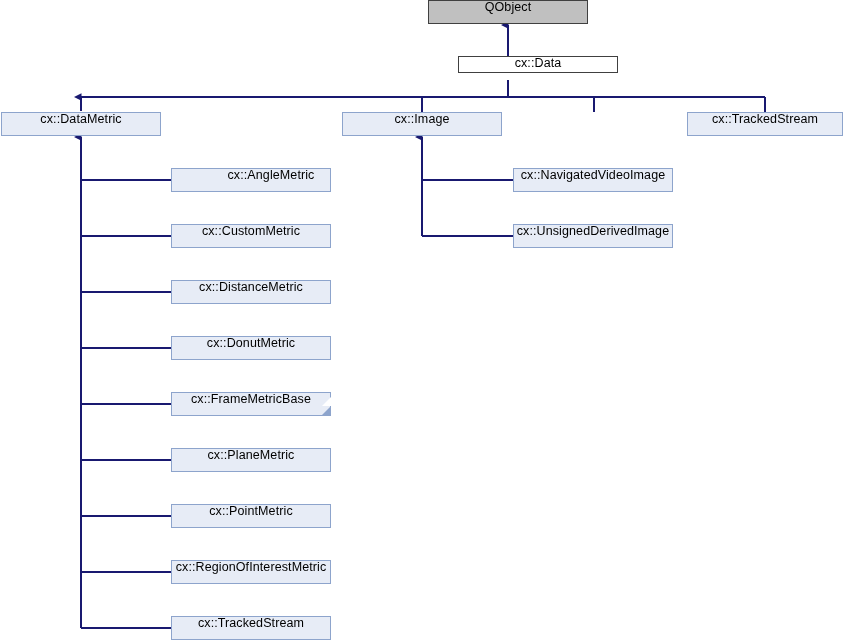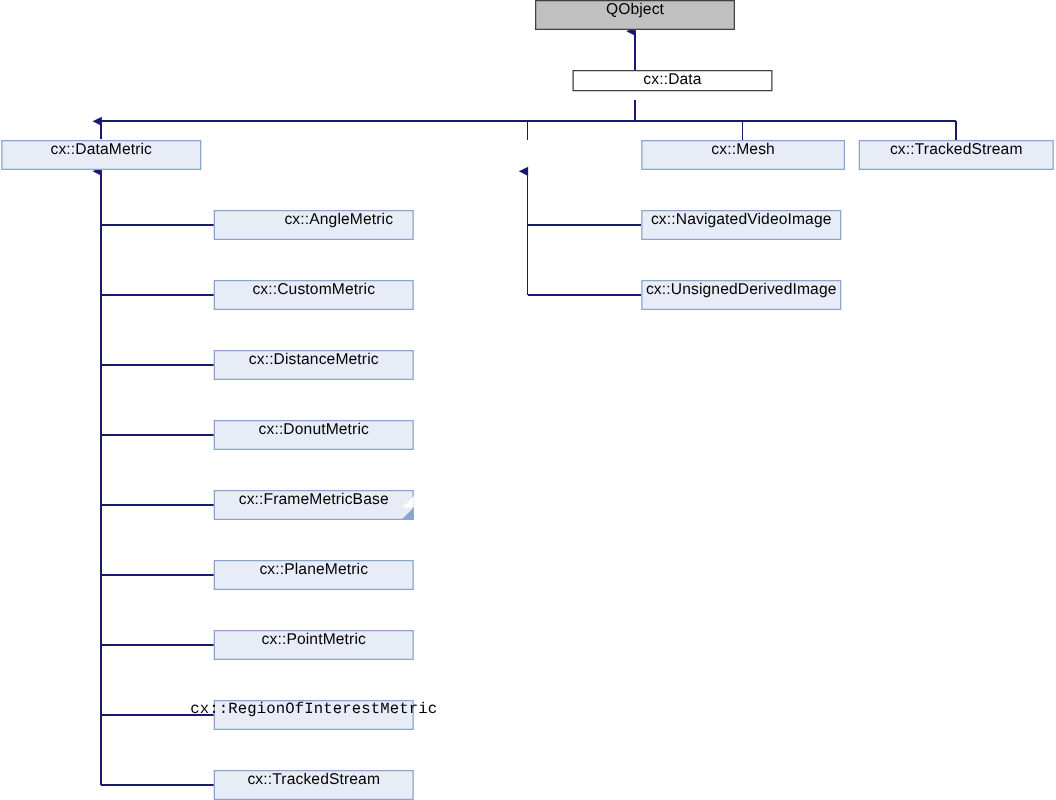--- a/index.html
+++ b/index.html
@@ -118,24 +118,24 @@
   </div>
 
   <div class="node base" style="left:428px; top:56px; width:160px; height:17px;margin-left:30px;">
     <span class="label">cx::Data</span>
   </div>
 
   <div class="node derived" style="left:1px; top:112px; width:160px; height:24px;">
     <span class="label">cx::DataMetric</span>
   </div>
 
+  <div class="node derived" style="left:342px; top:112px; width:160px; height:24px;">
+    <span class="label">cx::Image</span>
+  </div>
 
-  <div class="node derived" style="left:513px; top:112px; width:163px; height:24px;">
-    <span class="label">cx::Mesh</span>
-  </div>
 
   <div class="node derived" style="left:687px; top:112px; width:156px; height:24px;">
     <span class="label">cx::TrackedStream</span>
   </div>
 
   <div class="node derived" style="left:171px; top:168px; width:160px; height:24px;padding-left:40px;">
     <span class="label">cx::AngleMetric</span>
   </div>
 
   <div class="node derived" style="left:171px; top:224px; width:160px; height:24px;">
@@ -158,21 +158,21 @@
   </div>
 
   <div class="node derived" style="left:171px; top:448px; width:160px; height:24px;">
     <span class="label">cx::PlaneMetric</span>
   </div>
 
   <div class="node derived" style="left:171px; top:504px; width:160px; height:24px;">
     <span class="label">cx::PointMetric</span>
   </div>
 
-  <div class="node derived" style="left:171px; top:560px; width:160px; height:24px;font-family:Liberation Mono, monospace;">
+  <div class="node derived" style="left:171px; top:560px; width:160px; height:24px;">
     <span class="label">cx::RegionOfInterestMetric</span>
   </div>
 
   <div class="node derived" style="left:171px; top:616px; width:160px; height:24px;">
     <span class="label">cx::TrackedStream</span>
   </div>
 
   <div class="node derived" style="left:513px; top:168px; width:160px; height:24px;">
     <span class="label">cx::NavigatedVideoImage</span>
   </div>

